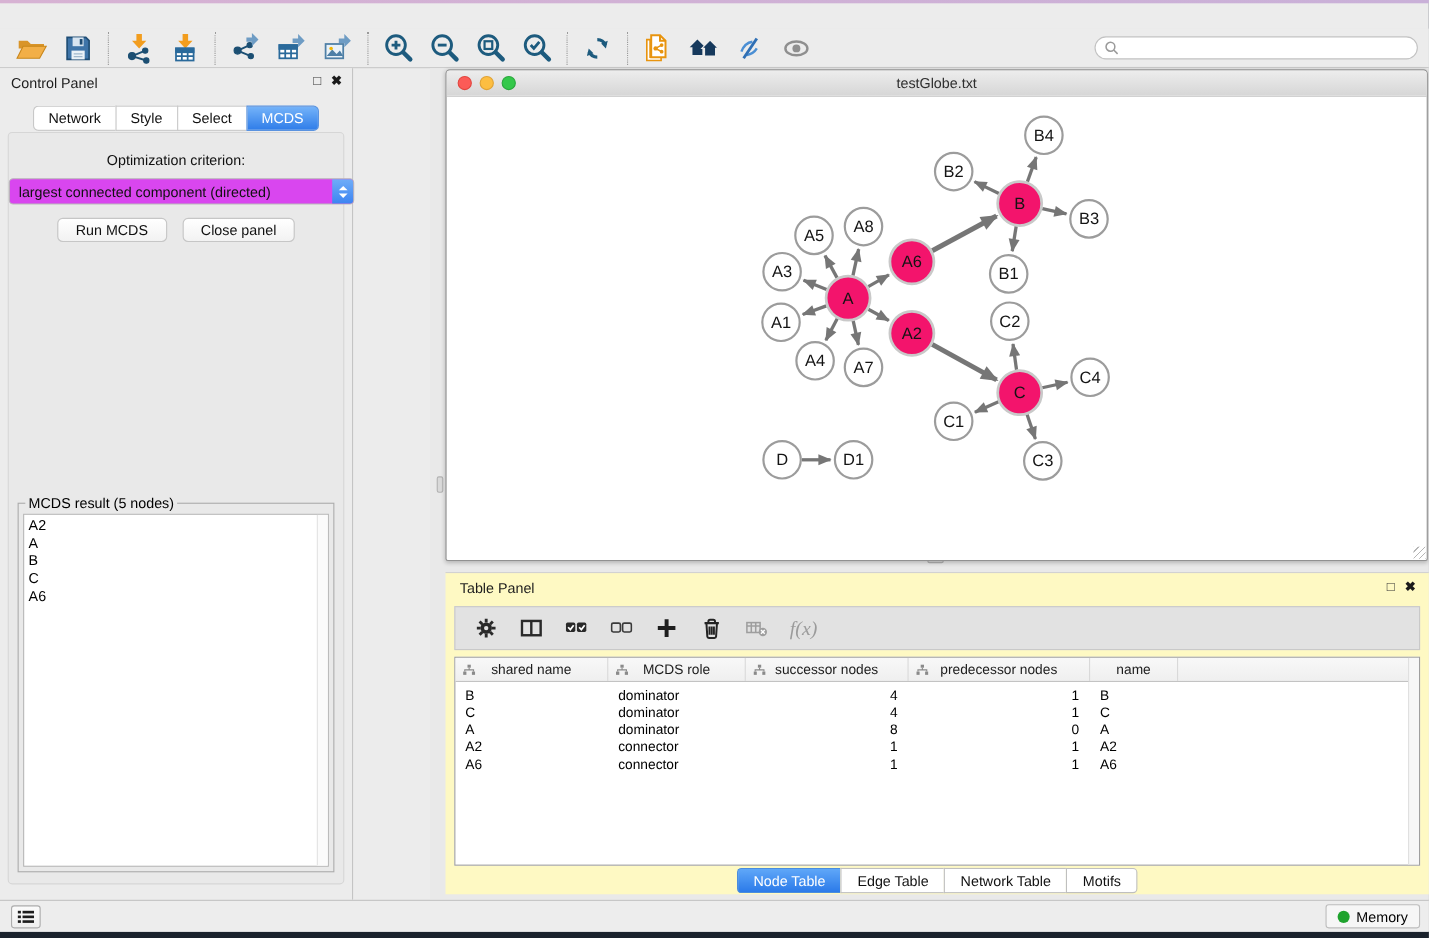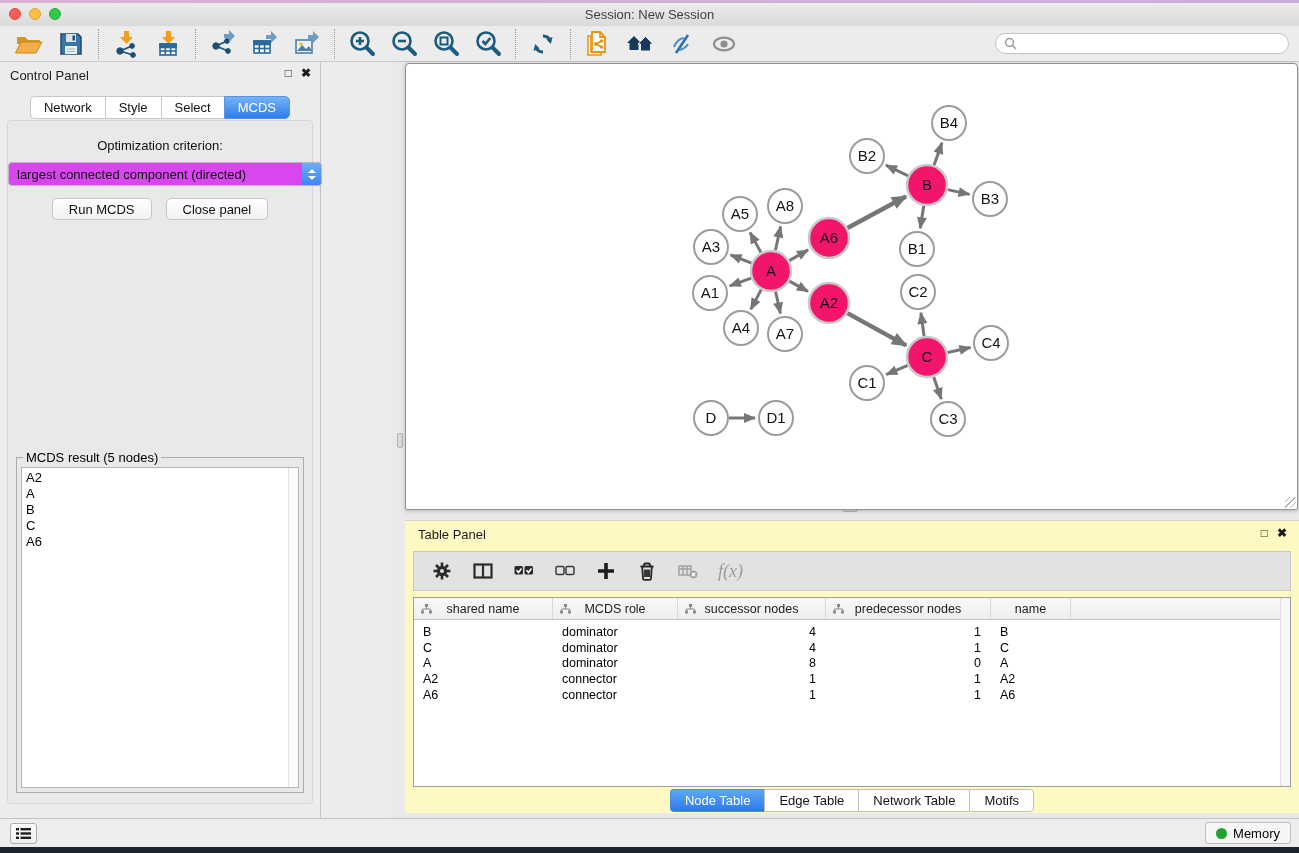--- a/index.html
+++ b/index.html
@@ -103,28 +103,20 @@
   svg text { font-family:"Liberation Sans", sans-serif; }
 </style>
 </head>
 <body>
 
 <div class="screen">
   <div class="app">
 
     <div class="top-accent"></div>
 
-    <div class="titlebar">
-      <div class="traffic">
-        <span class="light red"></span>
-        <span class="light yellow"></span>
-        <span class="light green"></span>
-      </div>
-      <div class="win-title">Session: New Session</div>
-    </div>
 
     <div class="toolbar">
       <span class="tbtn">
         <svg width="30" height="30" viewBox="0 0 30 30">
           <path d="M3 8h8l3 3h12v4H3z" fill="#D99428"></path>
           <path d="M1.5 24 L7 13h21l-6 11z" fill="#F2AF47" stroke="#C8861B" stroke-width="1"></path>
         </svg>
       </span>
       <span class="tbtn">
         <svg width="30" height="30" viewBox="0 0 30 30">
@@ -324,20 +316,28 @@
             </div>
           </div>
         </div>
       </div>
 
       <div class="desktop-pane">
         <div class="split-h"></div>
         <div class="split-v"></div>
 
         <div class="net-window">
+          <div class="nw-titlebar">
+            <div class="nw-traffic">
+              <span class="light sm red"></span>
+              <span class="light sm yellow"></span>
+              <span class="light sm green"></span>
+            </div>
+            <div class="nw-title">testGlobe.txt</div>
+          </div>
           <div class="nw-canvas">
             <svg width="891" height="421" viewBox="0 0 891 421">
               <defs>
                 <marker id="arwS" markerUnits="userSpaceOnUse" markerWidth="14" markerHeight="12" refX="12" refY="6" orient="auto">
                   <path d="M1 1L13 6L1 11z" fill="#767676"></path>
                 </marker>
                 <marker id="arwL" markerUnits="userSpaceOnUse" markerWidth="18" markerHeight="15" refX="15" refY="7.5" orient="auto">
                   <path d="M1 1L17 7.5L1 14z" fill="#767676"></path>
                 </marker>
               </defs>

